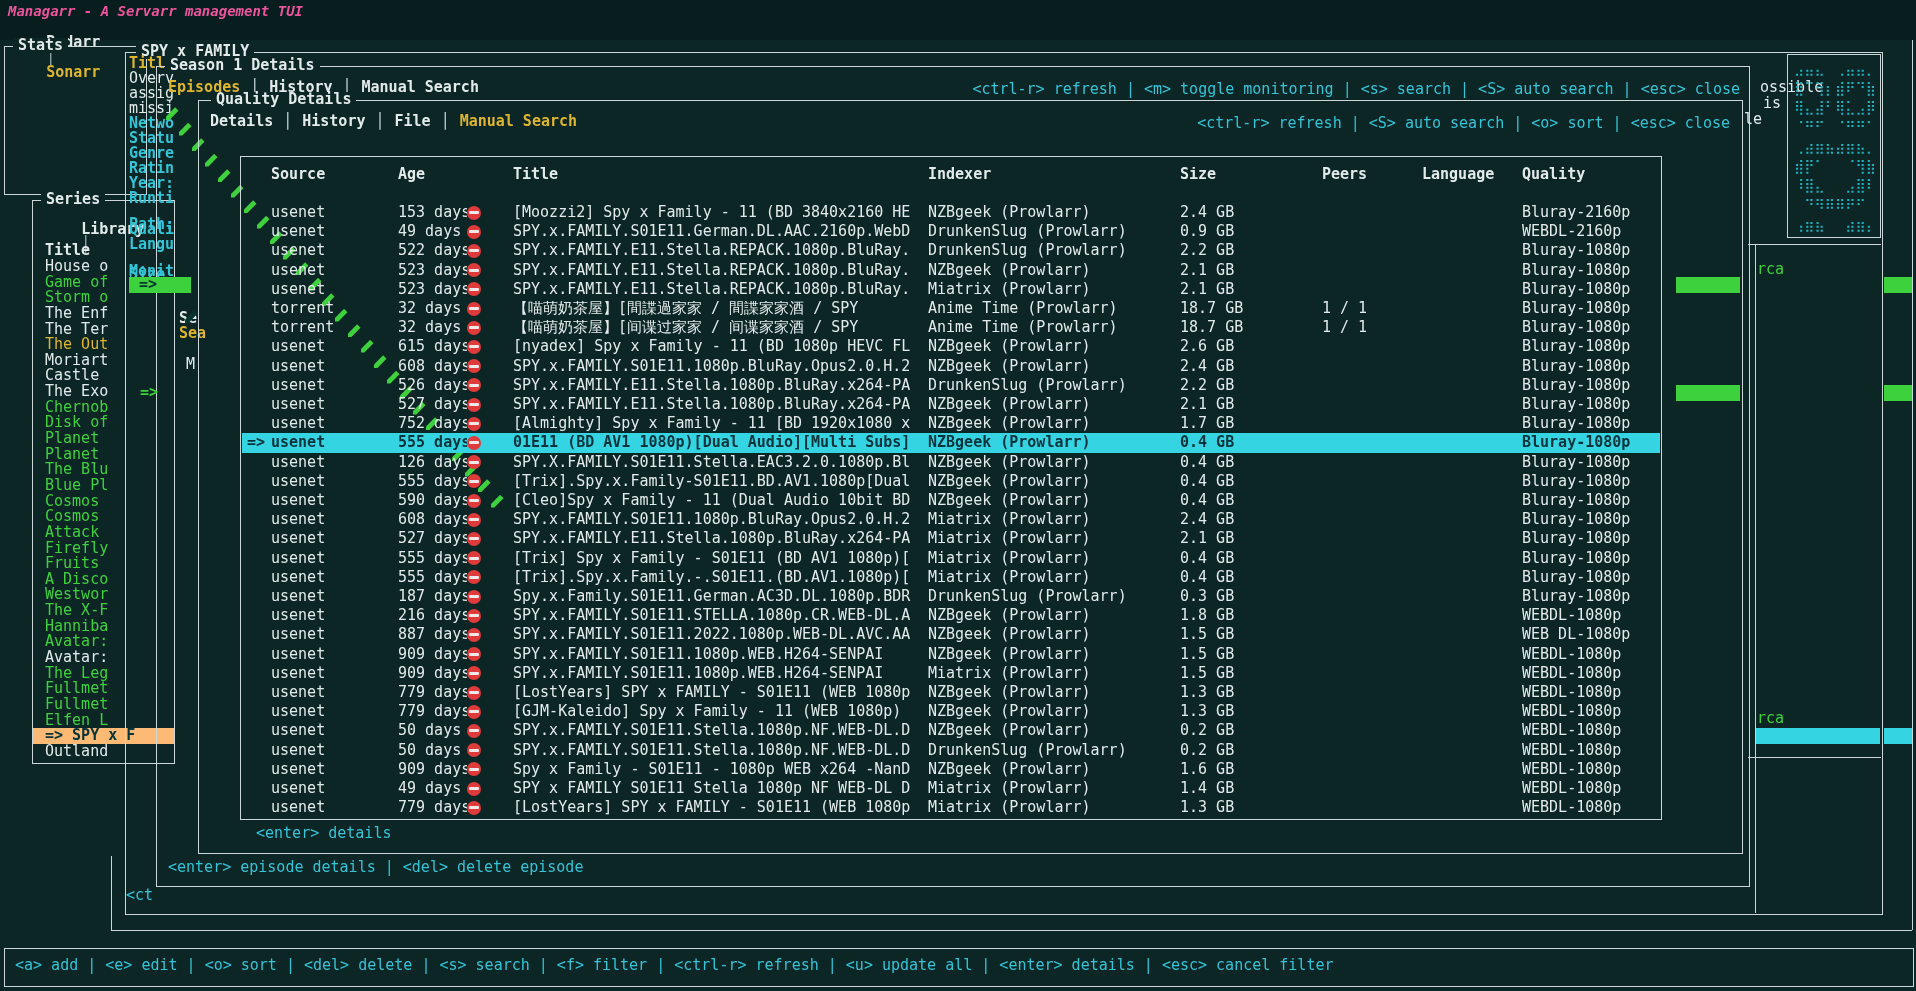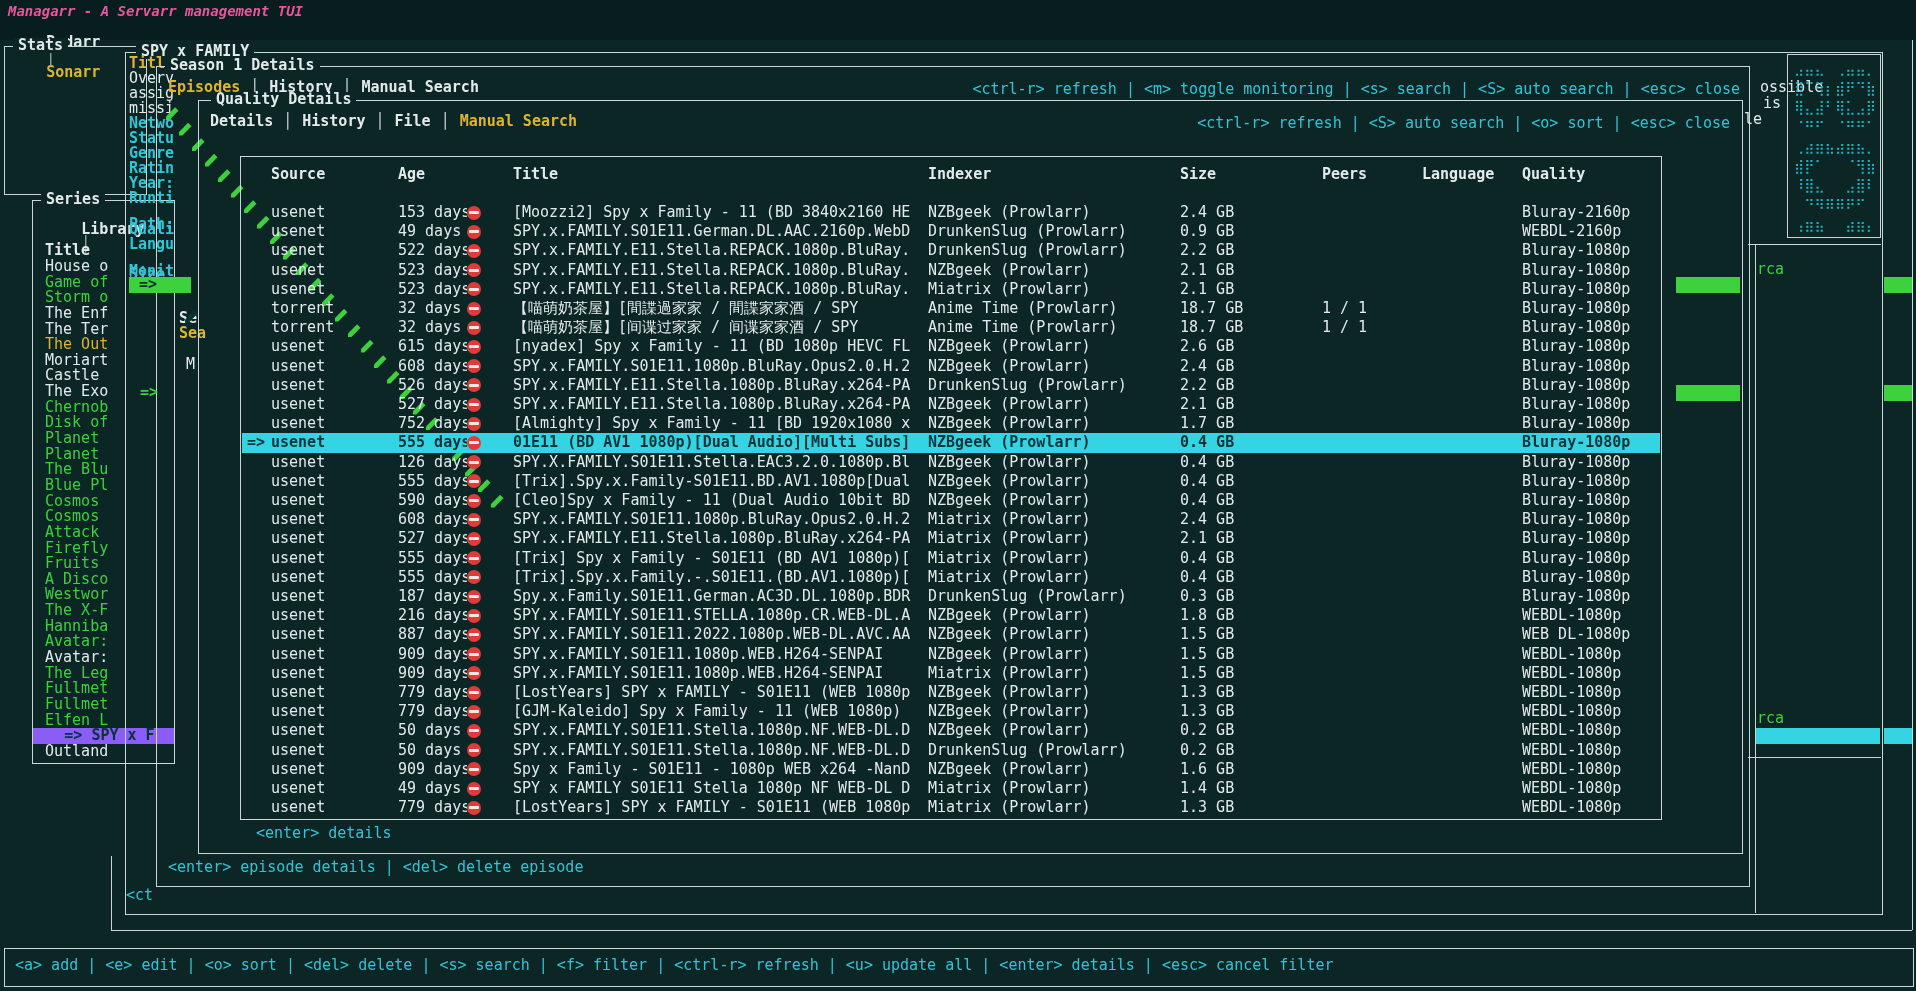--- a/index.html
+++ b/index.html
@@ -26,21 +26,21 @@
   .topbar{position:absolute;left:0;top:0;width:1916px;height:40px;background:#081d1d;}
   .help{color:#33c4d6;white-space:pre;}
   .tabs{position:absolute;display:flex;gap:10px;white-space:pre;align-items:flex-end;}
   .tabs .tab{font-weight:bold;}
   .tabs .sep{color:#ccd8d8;font-weight:normal;}
   
   .stats-lines{position:absolute;left:8px;top:10px;right:4px;}
   .stats-lines div{height:15.5px;line-height:15.5px;white-space:pre;font-weight:bold;}
   .series-list{position:absolute;left:0;top:58px;right:0;}
   .series-item{height:15.65px;line-height:15.65px;padding-left:12px;white-space:pre;overflow:hidden;}
-  .series-item.selected{background:#8b5cf6;color:#07333a;font-weight:bold;text-align:center;}
+  .series-item.selected{background:#fdba74;color:#07333a;font-weight:bold;}
   
   .trow{position:absolute;left:1px;right:1px;height:19.2px;display:flex;align-items:center;padding-left:5px;white-space:pre;}
   .trow.selected{background:#35d4e2;color:#07333a;font-weight:bold;}
   .trow>div{flex:0 0 auto;overflow:hidden;white-space:pre;}
   .thead{font-weight:bold;}
   .c-sel{width:24px;} .c-source{width:127px;} .c-age{width:69px;} .c-icon{width:46px;}
   .c-title{width:415px;} .c-indexer{width:252px;} .c-size{width:118px;}
   .c-peers{width:124px;padding-left:24px;box-sizing:border-box;} .c-lang{width:100px;} .c-qual{width:128px;}
   .noentry{width:14px;height:14px;border-radius:50%;background:#df3b3b;display:inline-block;position:relative;vertical-align:middle;}
   .noentry::after{content:"";position:absolute;left:2px;top:5.5px;width:10px;height:3px;background:#f0e8e8;border-radius:1px;}

